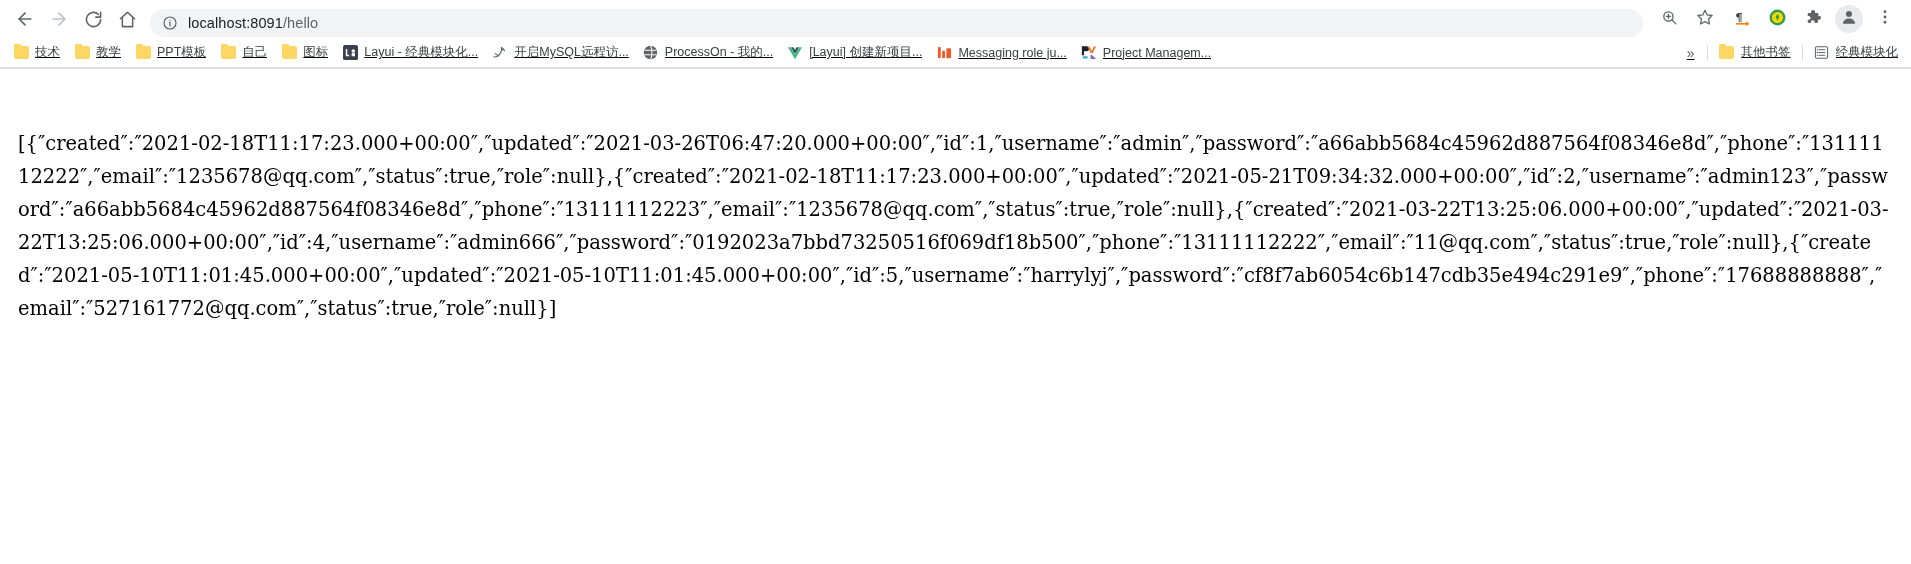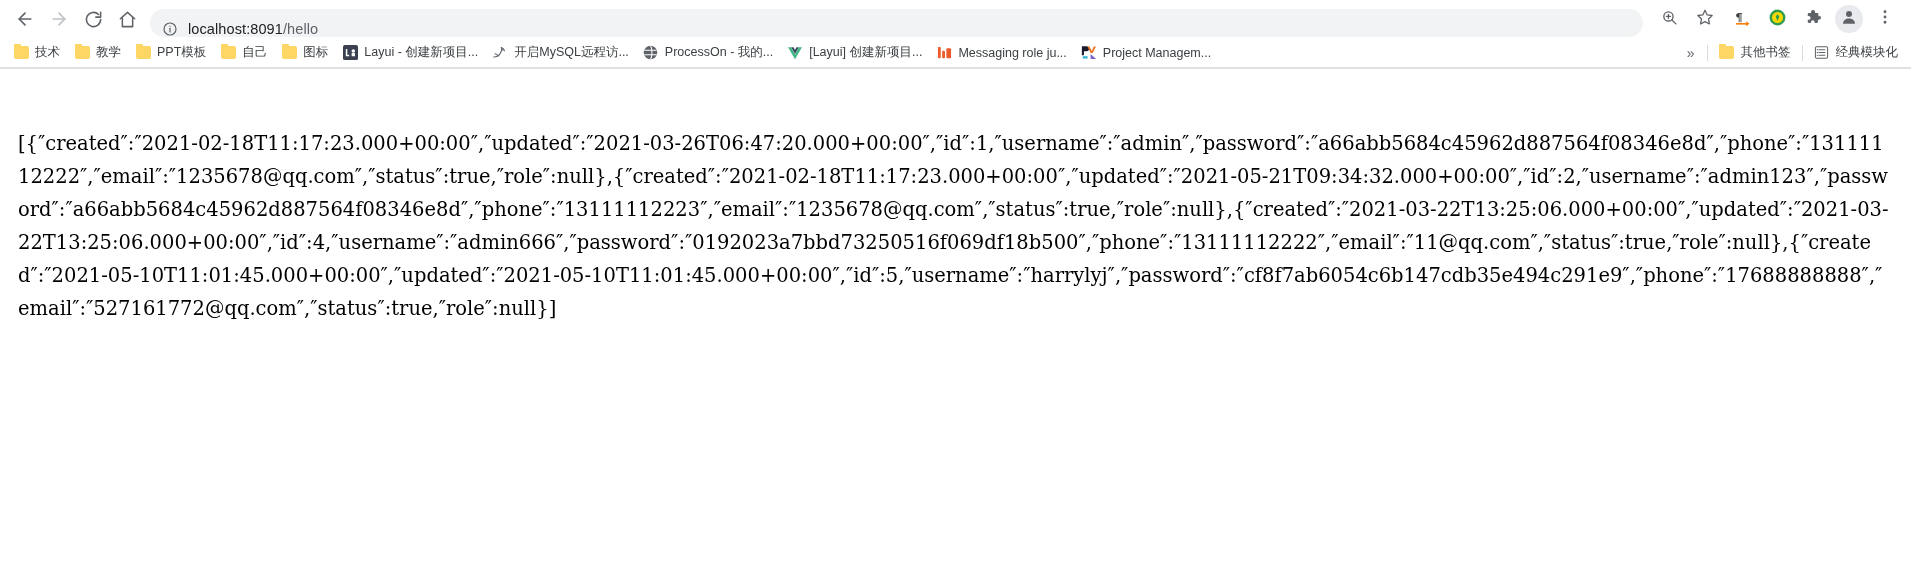--- a/index.html
+++ b/index.html
@@ -31,21 +31,21 @@
   }
   .nav-btn svg { display: block; }
 
   .omnibox {
     flex: 1 1 auto;
     height: 28px;
     margin: 8px 8px 0 6px;
     background: #f1f3f4;
     border-radius: 14px;
     display: flex;
-    align-items: flex-end;
+    align-items: center;
     padding: 0 12px;
     min-width: 0;
     position: relative;
     cursor: text;
   }
   .omnibox-info {
     width: 16px; height: 16px;
     flex: 0 0 auto;
     margin-right: 10px;
     display: flex; align-items: center; justify-content: center;
@@ -85,20 +85,21 @@
   
   .bookmarks {
     height: 30px;
     display: flex;
     align-items: center;
     padding: 0 6px;
     background: #ffffff;
     border-bottom: 1px solid #e0e0e0;
     overflow: hidden;
     white-space: nowrap;
+    text-decoration: underline;
   }
   .bm {
     display: flex;
     align-items: center;
     height: 24px;
     padding: 0 7px;
     border-radius: 4px;
     cursor: pointer;
     flex: 0 0 auto;
     max-width: 175px;
@@ -326,21 +327,21 @@
 
     <div class="bm">
       <span class="bm-ico">
         <svg width="15" height="15" viewBox="0 0 16 16">
             <rect width="16" height="16" rx="2" fill="#3b4050"></rect>
             <path d="M3 12V4.2h1.6v6.3h2V12z" fill="#fff"></path>
             <circle cx="11" cy="6.4" r="1.9" fill="#fff"></circle>
             <path d="M9.2 8.6h3.6V12H9.2z" fill="#fff"></path>
           </svg>
       </span>
-      <span class="bm-label">Layui - 创建新项目...</span>
+      <span class="bm-label">Layui - 经典模块化...</span>
     </div>
 
     <div class="bm">
       <span class="bm-ico">
         <svg width="16" height="15" viewBox="0 0 18 16" fill="none" stroke="#5f6368" stroke-width="1.2" stroke-linecap="round">
             <path d="M2 13c3 0 6-1.5 7.5-4.5C10.8 6 11.5 4 10.5 2.3"></path>
             <path d="M10.5 2.3c1.8.6 3 2 3.6 3.8"></path>
             <path d="M3.5 9.3c1.6.4 2.8 1.4 3.3 2.8"></path>
             <circle cx="12.2" cy="5.1" r=".9" fill="#5f6368" stroke="none"></circle>
           </svg>

